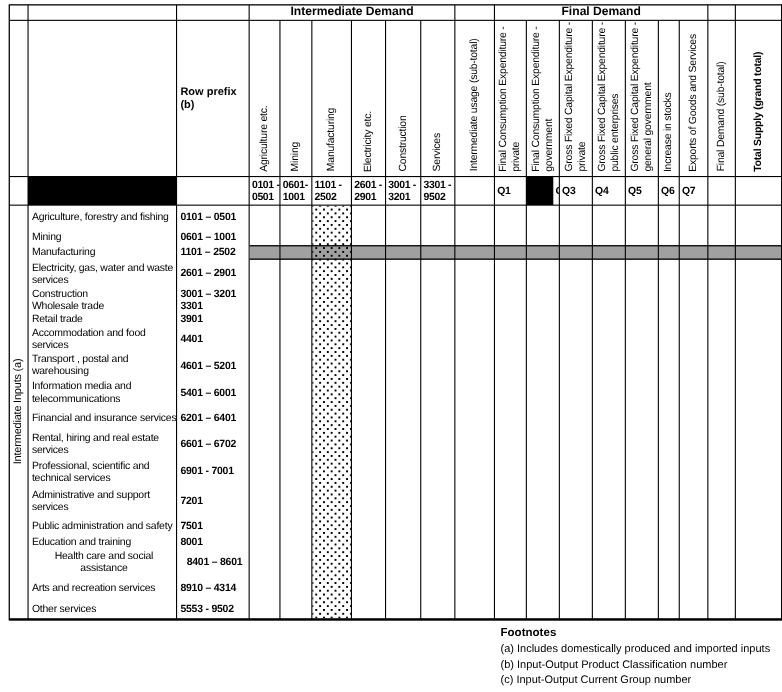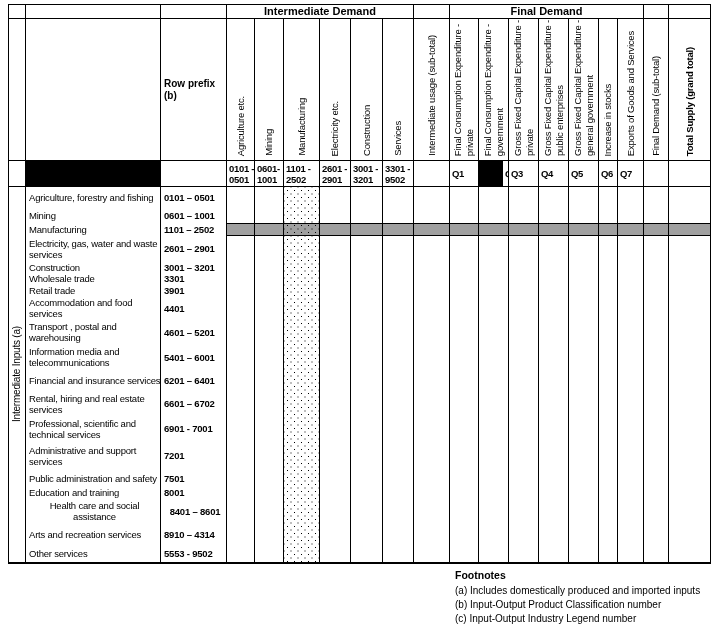--- a/index.html
+++ b/index.html
@@ -250,16 +250,16 @@
       </div>
       <div class="cell pcell" style="grid-area: 3 / 19;"></div>
       <div class="cell" style="grid-area: 4 / 19;"></div>
     </div>
 
 
   <div class="footnotes">
     <div class="fn-title">Footnotes</div>
     <div class="fn-item">(a) Includes domestically produced and imported inputs</div>
     <div class="fn-item">(b) Input-Output Product Classification number</div>
-    <div class="fn-item">(c) Input-Output Industry Legend number</div>
+    <div class="fn-item">(c) Input-Output Current Group number</div>
   </div>
 
 </div>
 
 </body></html>

